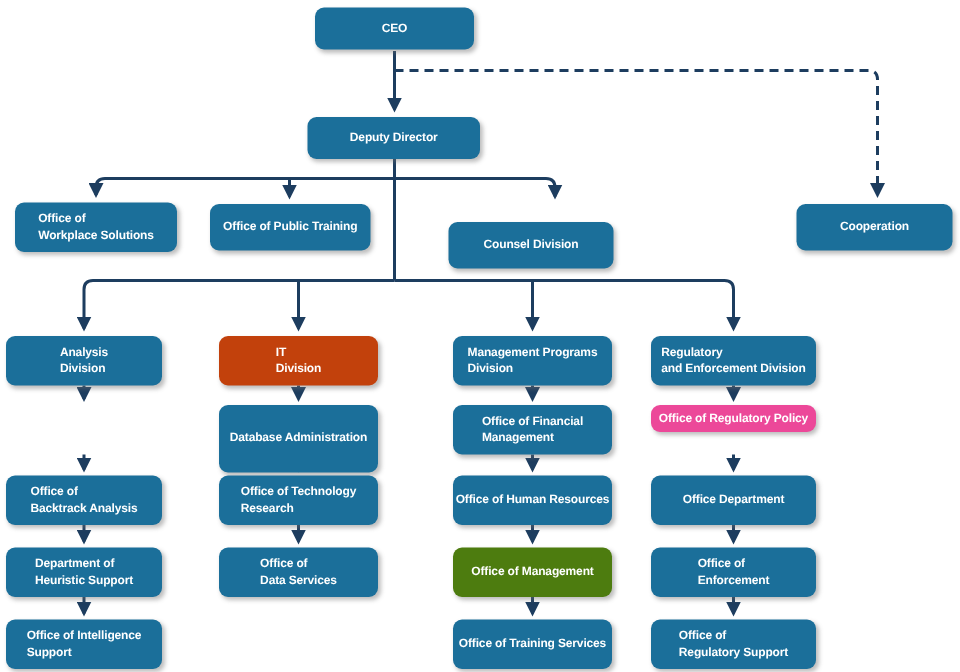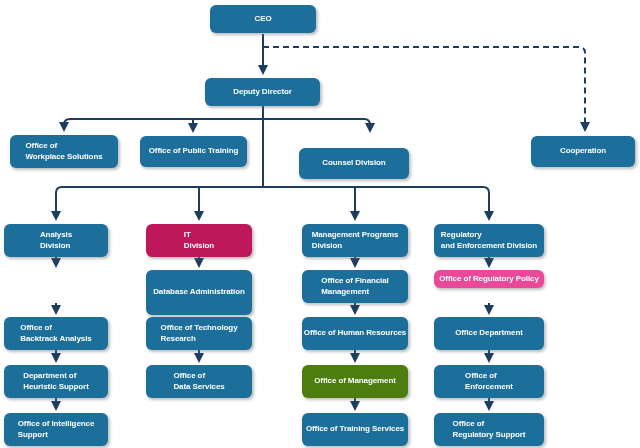--- a/index.html
+++ b/index.html
@@ -82,21 +82,21 @@
 
   <div class="node" style="left: 4px; top: 224px; width: 104px; height: 33px; background: rgb(27, 111, 154); color: rgb(255, 255, 255);">Analysis
 Division</div>
   <div class="node" style="left: 4px; top: 317px; width: 104px; height: 33px; background: rgb(27, 111, 154); color: rgb(255, 255, 255);">Office of
 Backtrack Analysis</div>
   <div class="node" style="left: 4px; top: 365px; width: 104px; height: 33px; background: rgb(27, 111, 154); color: rgb(255, 255, 255);">Department of
 Heuristic Support</div>
   <div class="node" style="left: 4px; top: 413px; width: 104px; height: 33px; background: rgb(27, 111, 154); color: rgb(255, 255, 255);">Office of Intelligence
 Support</div>
 
-  <div class="node" style="left: 146px; top: 224px; width: 106px; height: 33px; background: #be185d; color: rgb(255, 255, 255);">IT
+  <div class="node" style="left: 146px; top: 224px; width: 106px; height: 33px; background: #c2410c; color: rgb(255, 255, 255);">IT
 Division</div>
   <div class="node" style="left: 146px; top: 270px; width: 106px; height: 45px; background: rgb(27, 111, 154); color: rgb(255, 255, 255);">Database Administration</div>
   <div class="node" style="left: 146px; top: 317px; width: 106px; height: 33px; background: rgb(27, 111, 154); color: rgb(255, 255, 255);">Office of Technology
 Research</div>
   <div class="node" style="left: 146px; top: 365px; width: 106px; height: 33px; background: rgb(27, 111, 154); color: rgb(255, 255, 255);">Office of
 Data Services</div>
 
   <div class="node" style="left: 302px; top: 224px; width: 106px; height: 33px; background: rgb(27, 111, 154); color: rgb(255, 255, 255);">Management Programs
 Division</div>
   <div class="node" style="left: 302px; top: 270px; width: 106px; height: 33px; background: rgb(27, 111, 154); color: rgb(255, 255, 255);">Office of Financial

